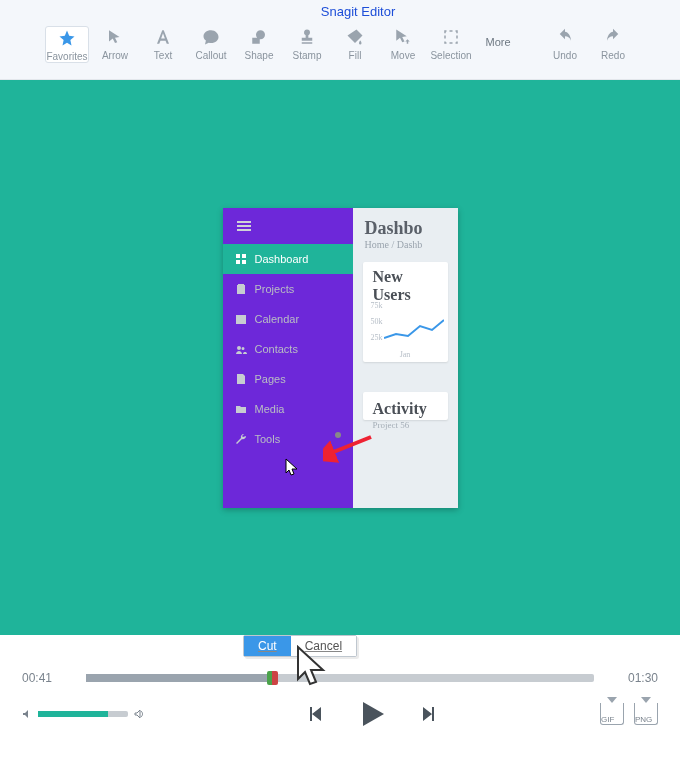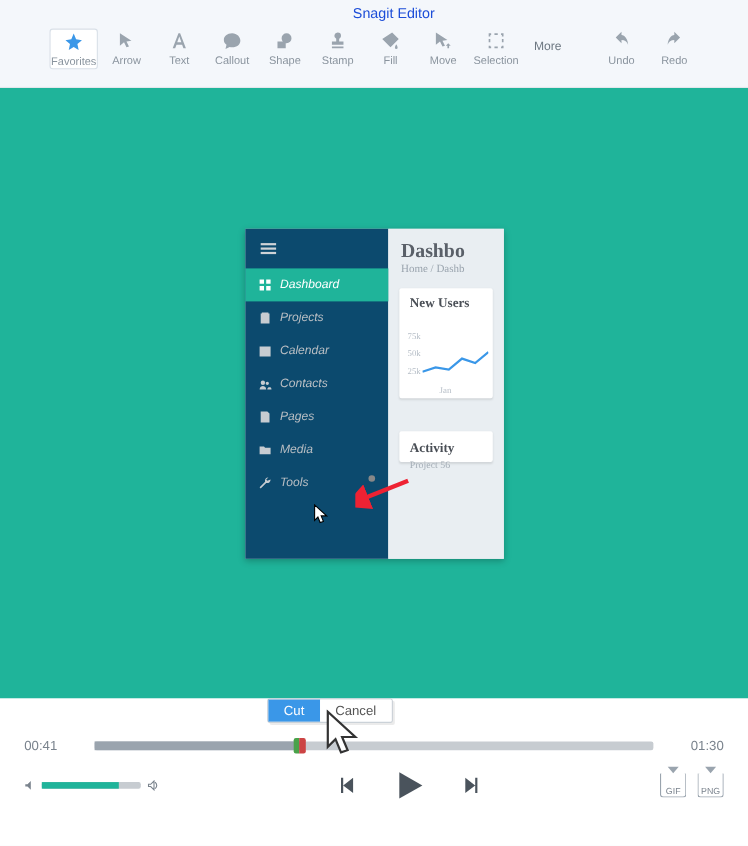--- a/index.html
+++ b/index.html
@@ -29,22 +29,22 @@
                     display:flex; align-items:flex-end; gap:2px;}
   .tool.more .ico svg{width:10px;height:10px;}
 
   
   .canvas-wrap { height: 555px; background:#1fb49a;
                  display:flex; align-items:center; justify-content:center;
                  position: relative; }
   .frame { width: 235px; height: 300px; background:#e9eef2;
            display:flex; position:relative;
            box-shadow: 0 2px 6px rgba(0,0,0,.25); }
-  .sidebar { width: 130px; background:#0c4a6e; color:#cfd3d7;
-             font-size: 11px; font-style: italic; }
+  .sidebar { width: 130px; background:#6d28d9; color:#cfd3d7;
+             font-size: 11px; }
   .sidebar .hamburger{height:36px;display:flex;align-items:center;
                       padding-left:14px;}
   .sidebar .hamburger div{width:14px;height:2px;background:#cfd3d7;
                           box-shadow:0 -4px 0 #cfd3d7,0 4px 0 #cfd3d7;}
   .sb-item{height:30px;display:flex;align-items:center;gap:8px;
            padding:0 12px; color:#b9bec3; cursor:pointer; position:relative;}
   .sb-item.active{background:#1fb49a;color:#fff;}
   .sb-item .sico{width:12px;height:12px;display:flex;align-items:center;
                  justify-content:center;}
   .sb-item .sico svg{width:12px;height:12px;}
@@ -54,21 +54,21 @@
                   font-size:8px;padding:1px 6px;border-radius:7px;}
   .sb-item .dot{position:absolute;right:12px;top:8px;width:6px;height:6px;
                 background:#888;border-radius:50%;}
   .content{flex:1;background:#e9eef2;display:flex;flex-direction:column;
            overflow:hidden;font-family:Liberation Serif, serif;}
   .content .hdr{padding:10px 12px 6px;}
   .content .hdr .ttl{font-size:18px;font-weight:600;color:#5a6069;}
   .content .hdr .crumb{font-size:10px;color:#9aa4ae;}
   .card{background:#fff;margin:6px 10px;border-radius:2px;
         box-shadow:0 1px 2px rgba(0,0,0,.1);}
-  .card .ct{padding:6px 10px 2px;font-size:12px;font-weight:600;
+  .card .ct{padding:6px 10px 2px;font-size:16px;font-weight:600;
             color:#4a4f56;}
   .card.users{height:100px;position:relative;}
   .card.users .ylab{position:absolute;left:8px;top:36px;font-size:8px;
                     color:#b6bec7;line-height:16px;}
   .card.users svg{position:absolute;right:4px;bottom:16px;}
   .card.users .xlab{position:absolute;left:0;right:0;bottom:3px;
                     text-align:center;font-size:8px;color:#b6bec7;}
   .card.activity{height:28px;}
   .card.activity .ct{padding-top:8px;}
   .card.activity .sub{font-size:9px;color:#a5aeb7;padding:0 10px;}
@@ -76,21 +76,21 @@
   
   .red-arrow{position:absolute;left:100px;top:225px;}
 
   
   .mini-cursor{position:absolute;left:62px;top:250px;}
 
   
   .panel{background:#fff;height:134px;padding:10px 22px 0;position:relative;}
   .cut-pop{position:absolute;left:243px;top:0;z-index:5;display:flex;
            border:1px solid #bfc7cf;background:#fff;border-radius:2px;
-           box-shadow:2px 2px 0 rgba(0,0,0,.08);}
+           box-shadow:2px 2px 0 rgba(0,0,0,.08);text-decoration:underline;}
   .cut-pop button{font-size:12px;padding:3px 14px;border:none;
                   cursor:pointer;background:#fff;color:#555;}
   .cut-pop button.primary{background:#3a97e8;color:#fff;}
   .big-cursor{position:absolute;left:296px;top:10px;z-index:6;}
 
   .tl-row{display:flex;align-items:center;gap:28px;margin-top:26px;}
   .tl-time{color:#7a838d;font-size:12px;width:36px;}
   .timeline{flex:1;height:8px;background:#c7ccd1;border-radius:2px;
             position:relative;}
   .tl-prog{position:absolute;left:0;top:0;bottom:0;width:37%;
@@ -110,21 +110,21 @@
             position:relative;}
   .vol .bar .fill{position:absolute;left:0;top:0;bottom:0;width:78%;
                   background:#1fb49a;}
   .transport{flex:1;display:flex;justify-content:center;gap:30px;
              align-items:center;}
   .tbtn{cursor:pointer;display:flex;align-items:center;}
   .tbtn svg *{fill:#4a535c;}
   .exports{display:flex;gap:10px;align-items:flex-end;}
   .exp{width:24px;height:22px;border:1.5px solid #9aa4ae;border-top:none;
        border-radius:0 0 3px 3px;position:relative;display:flex;
-       align-items:flex-end;justify-content:center;font-size:8px;
+       align-items:flex-end;font-size:8px;
        color:#7a838d;cursor:pointer;}
   .exp::before{content:"";position:absolute;top:-6px;left:6px;
                width:0;height:0;border-left:5px solid transparent;
                border-right:5px solid transparent;
                border-top:6px solid #9aa4ae;}
 </style>
 </head>
 <body>
 
 <div class="titlebar">Snagit Editor</div>

